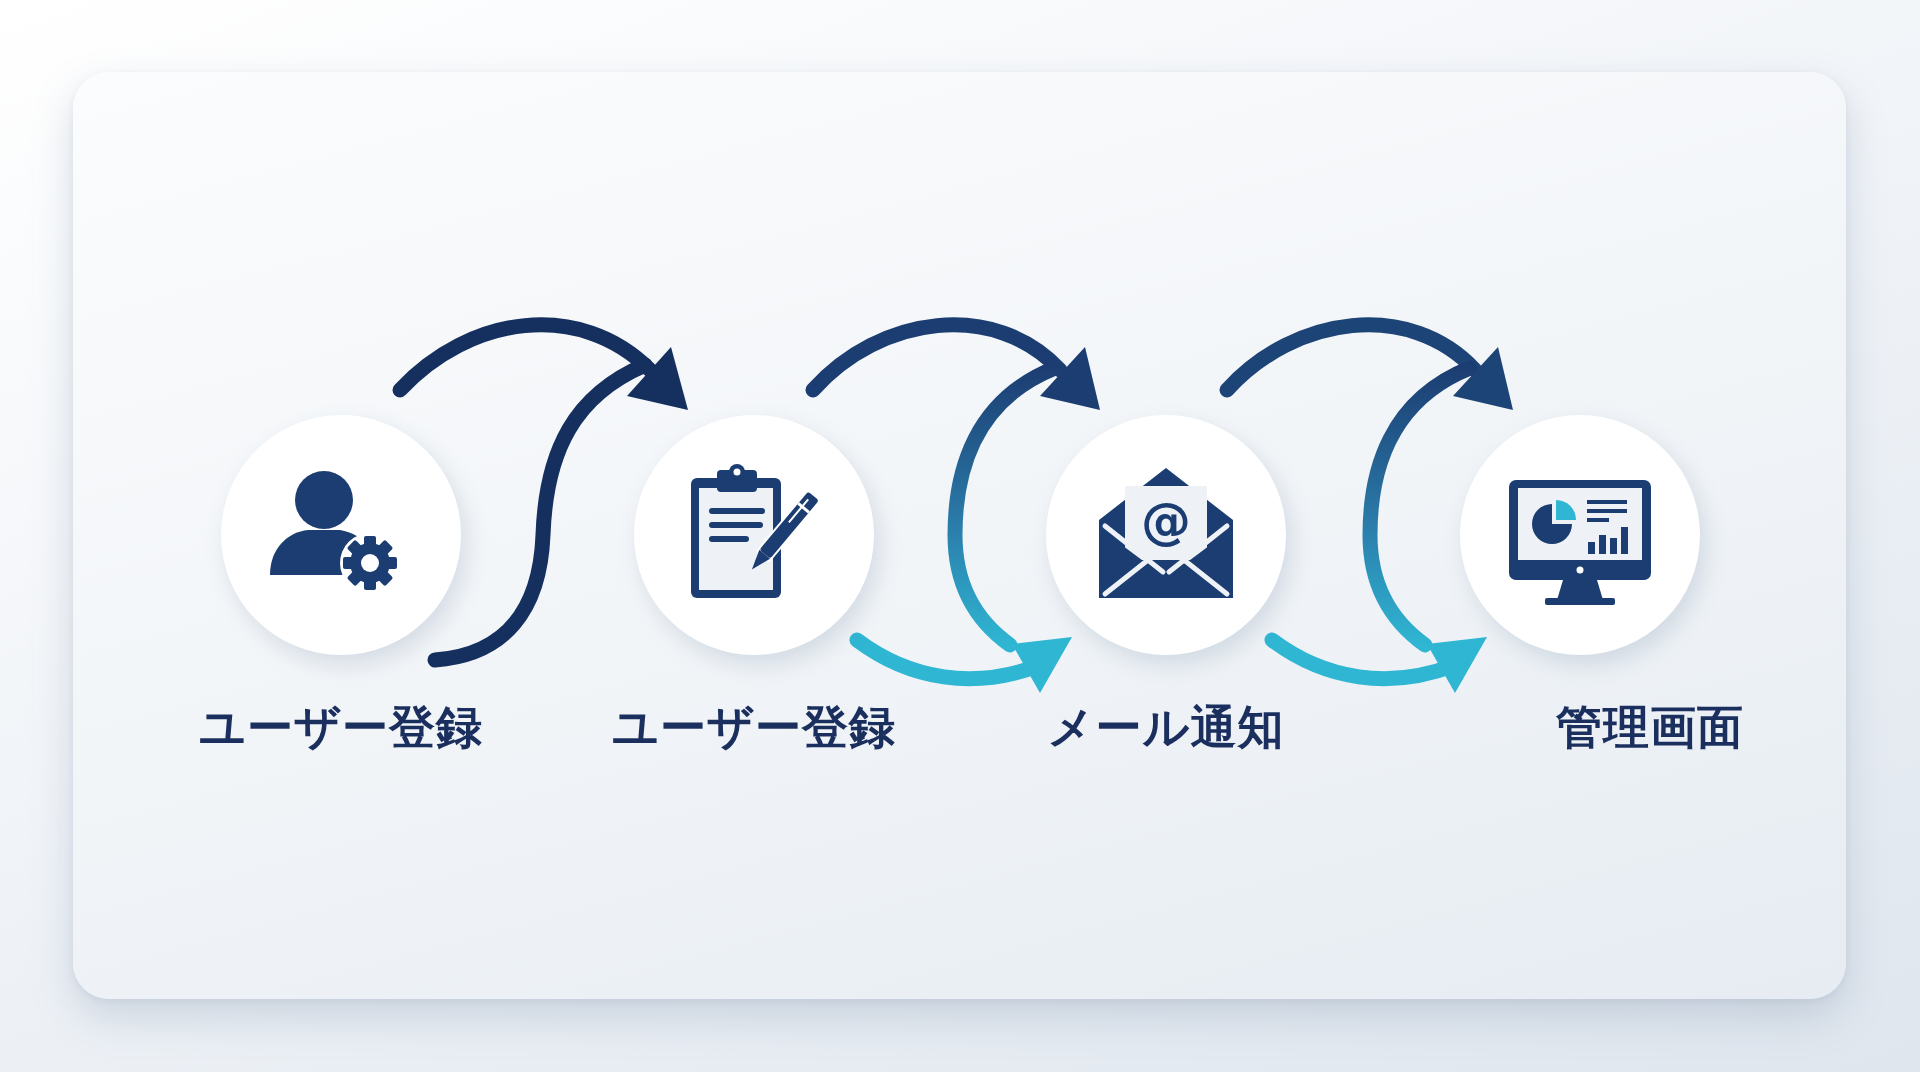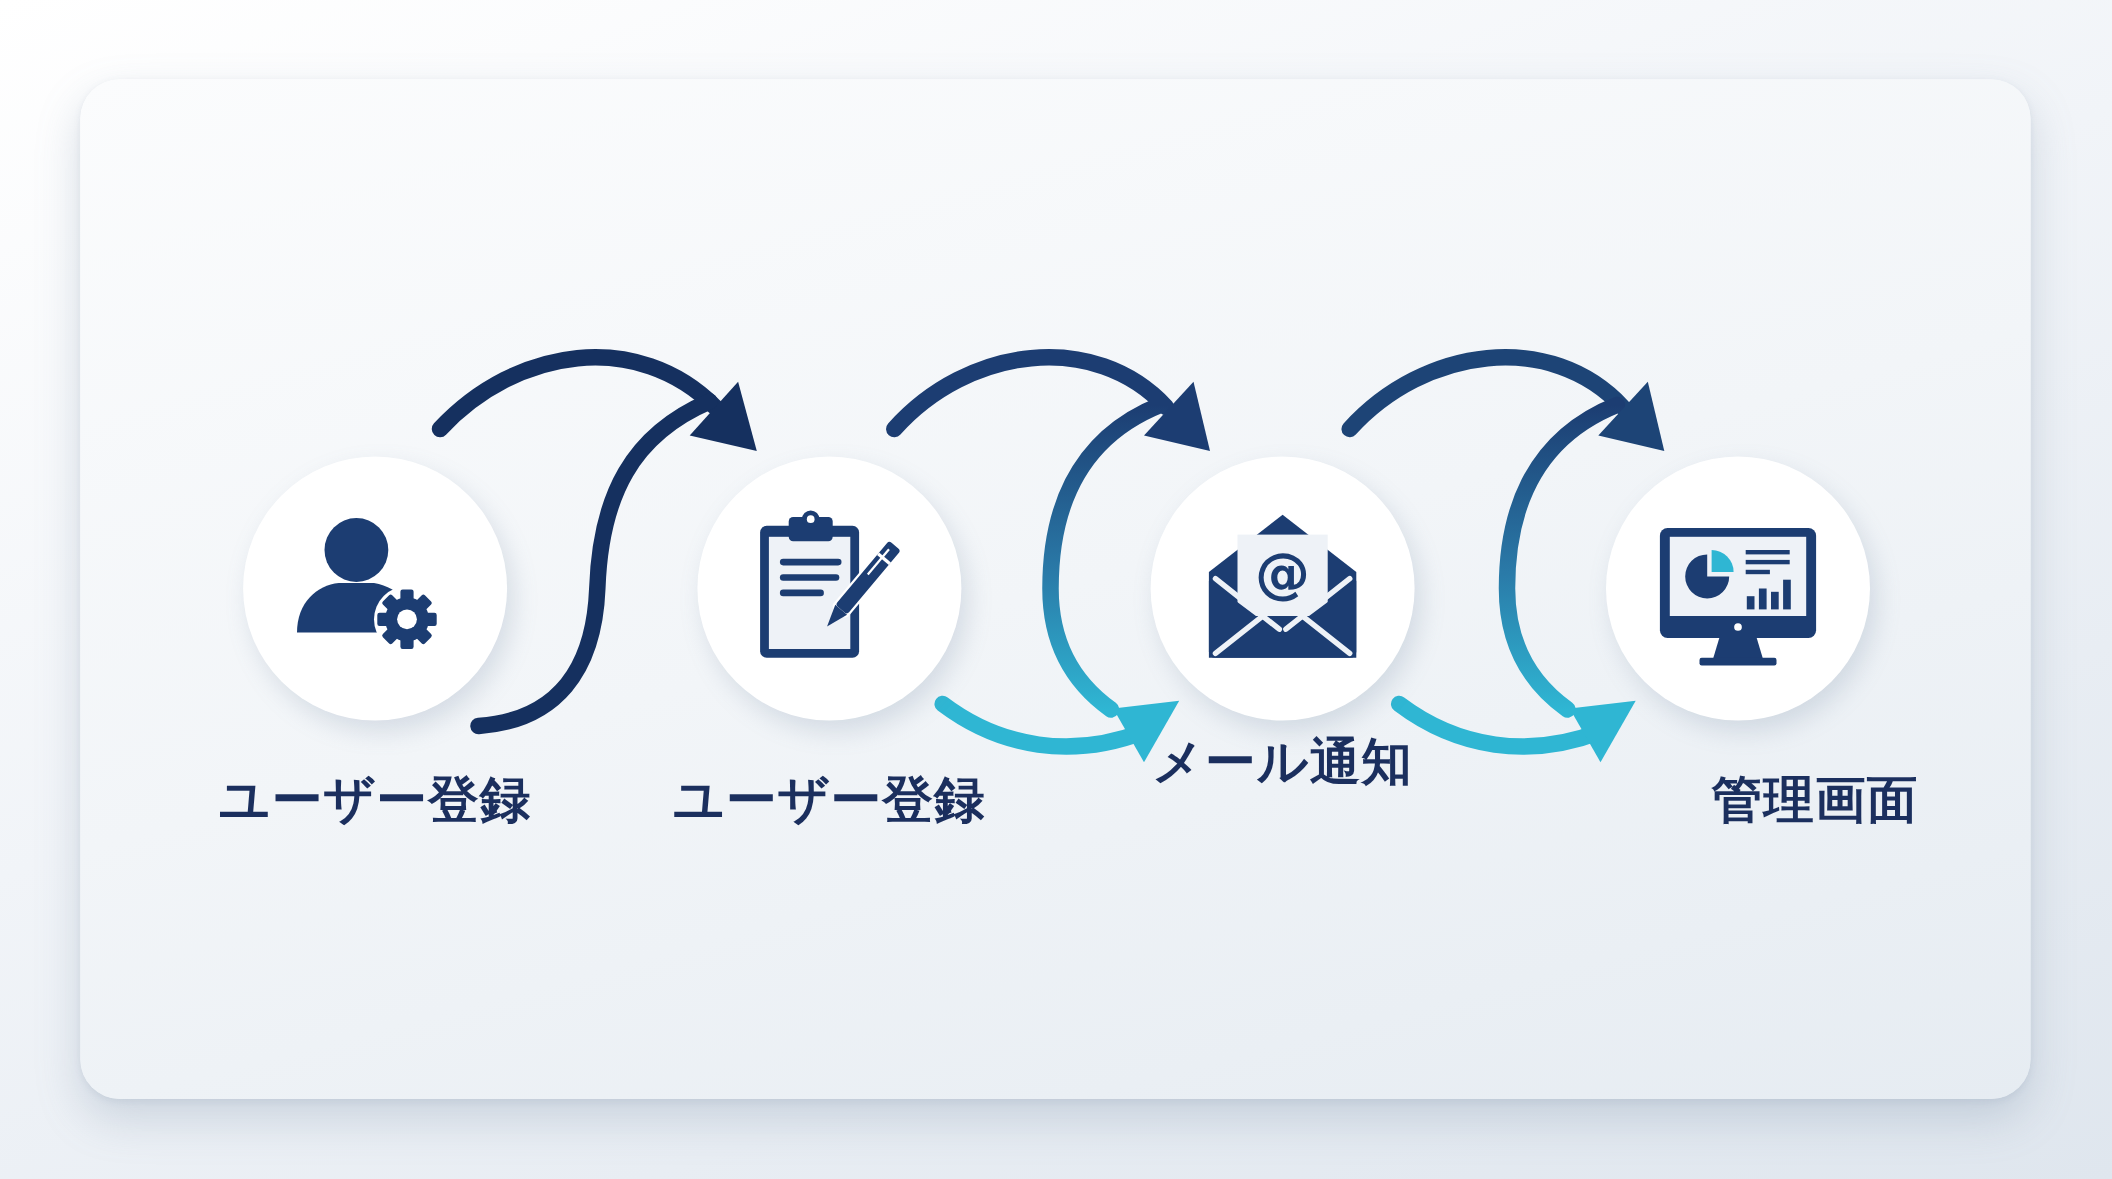--- a/index.html
+++ b/index.html
@@ -110,21 +110,21 @@
     <path d="M8,60 L75,8 L142,60 L142,132 Q142,138 136,138 L14,138 Q8,138 8,132 Z" fill="#1c3d72"></path>
     <rect x="34" y="26" width="82" height="74" fill="#eef2f7"></rect>
     <text x="75" y="78" text-anchor="middle" font-size="50" font-weight="bold" fill="#1c3d72" font-family="DejaVu Sans, sans-serif">@</text>
     <path d="M8,68 L75,118 L142,68 L142,138 L8,138 Z" fill="#1c3d72"></path>
     <line x1="14" y1="66" x2="72" y2="112" stroke="#eef2f7" stroke-width="5" stroke-linecap="round"></line>
     <line x1="136" y1="66" x2="78" y2="112" stroke="#eef2f7" stroke-width="5" stroke-linecap="round"></line>
     <line x1="14" y1="134" x2="62" y2="96" stroke="#eef2f7" stroke-width="5" stroke-linecap="round"></line>
     <line x1="136" y1="134" x2="88" y2="96" stroke="#eef2f7" stroke-width="5" stroke-linecap="round"></line>
   </svg>
 </div>
-<div class="step-label" style="left:956px; top:665px;font-family:Liberation Serif, serif;">メール通知</div>
+<div class="step-label" style="left:956px; top:699px;">メール通知</div>
 
 <div class="step-circle" style="left:1460px; top:415px;">
   <svg class="icon" viewBox="0 0 150 150">
     <rect x="4" y="20" width="142" height="100" rx="7" fill="#1c3d72"></rect>
     <rect x="13" y="28" width="124" height="72" fill="#eef2f7"></rect>
     <circle cx="75" cy="110" r="3.5" fill="#ffffff"></circle>
     <path d="M58,120 L92,120 L98,140 L52,140 Z" fill="#1c3d72"></path>
     <rect x="40" y="138" width="70" height="7" rx="2" fill="#1c3d72"></rect>
     <path d="M47,44 A20,20 0 1 0 67,64 L47,64 Z" fill="#1c3d72"></path>
     <path d="M51,40 A20,20 0 0 1 71,60 L51,60 Z" fill="#2fb6d3"></path>

